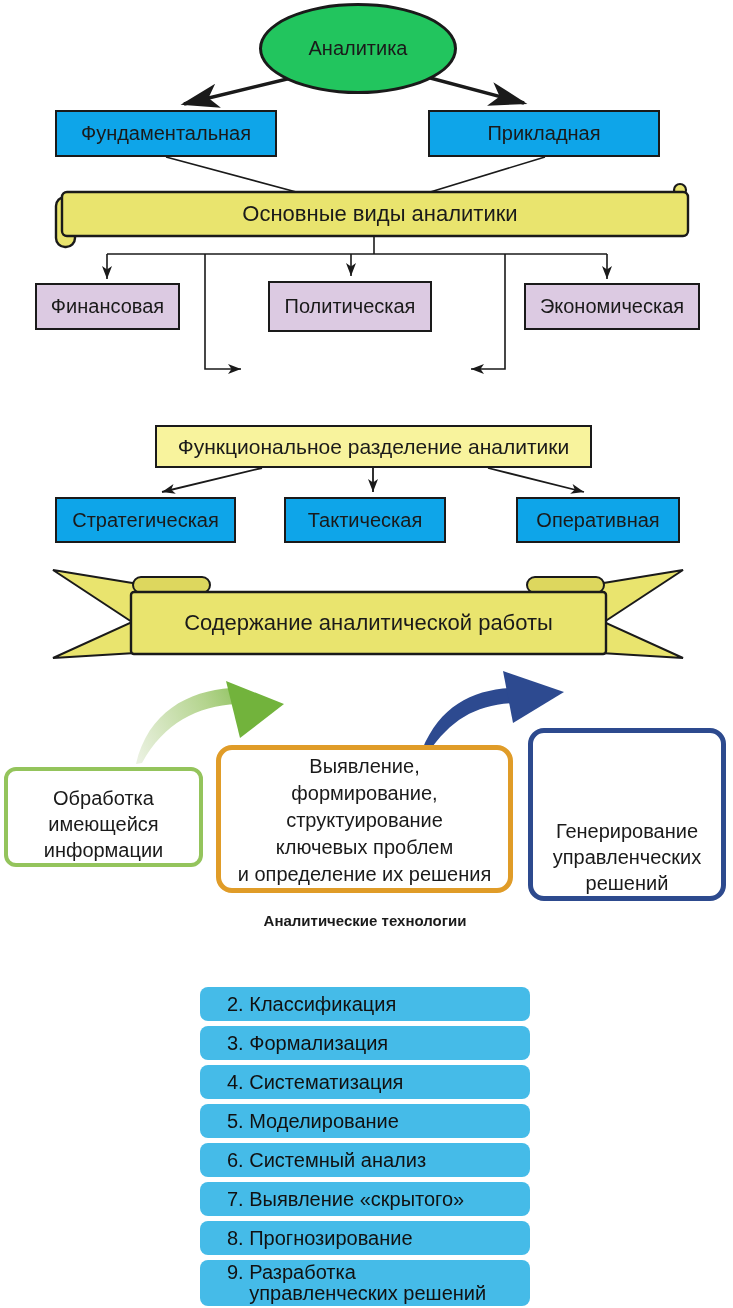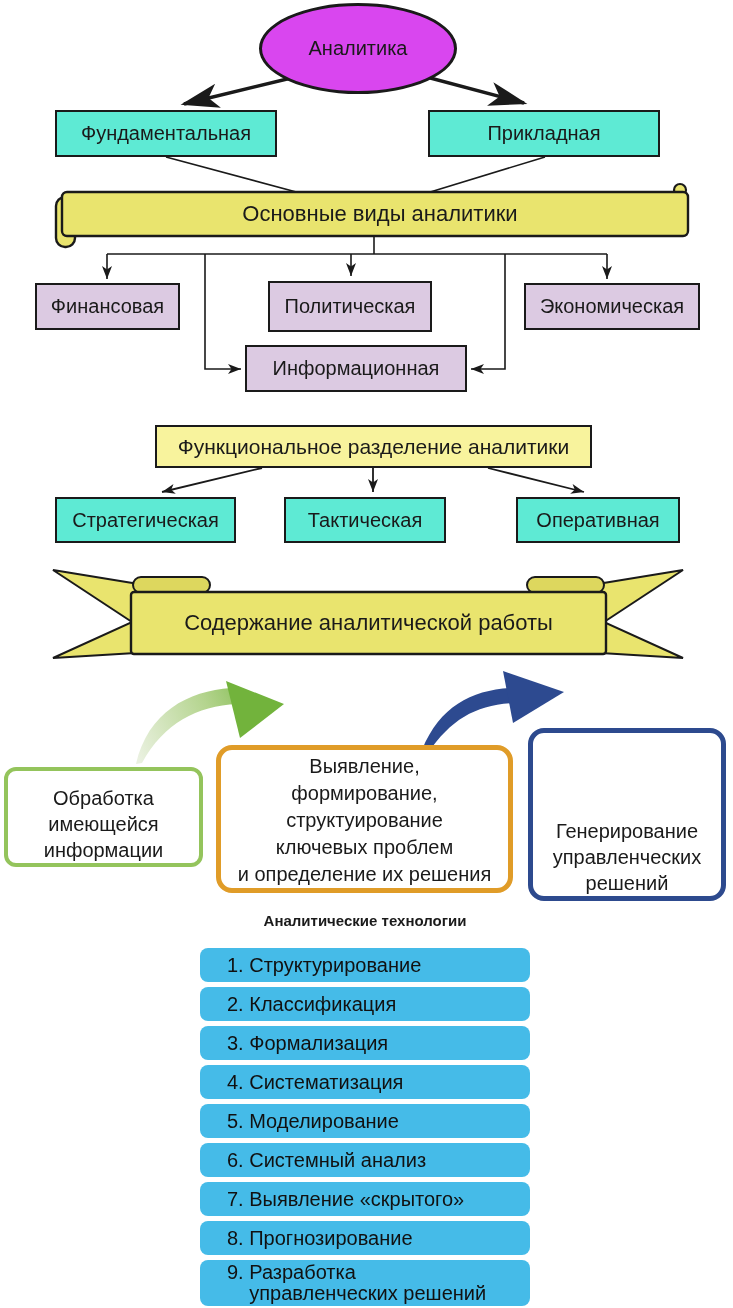--- a/index.html
+++ b/index.html
@@ -8,26 +8,26 @@
     background:#ffffff; color:#1a1a1a;
     font-family:"Liberation Sans", sans-serif;
   }
   .abs { position:absolute; box-sizing:border-box; }
   .layer { position:absolute; left:0; top:0; z-index:0; }
   .node {
     display:flex; align-items:center; justify-content:center;
     text-align:center; z-index:1; box-sizing:border-box;
   }
   .rect  { border:2px solid #1a1a1a; font-size:20px; }
-  .cyan  { background:#5eead4; }
+  .cyan  { background:#0ea5e9; }
   .purple{ background:#dccae2; }
   .yellow{ background:#f8f39d; }
   .ellipse {
     border:3px solid #1a1a1a; border-radius:50%;
-    background:#d946ef; font-size:20px;align-items:center;
+    background:#22c55e; font-size:20px;align-items:center;
   }
   .banner-label { font-size:22px; z-index:1; }
   .func-box { font-size:21px; }
   .round {
     background:#ffffff; z-index:1;
     display:flex; align-items:flex-end; justify-content:center;
     text-align:center; white-space:pre-line; font-size:20px; line-height:26px;
   }
   .round.green  { border:4px solid #94c45c; border-radius:12px; }
   .round.orange { border:5px solid #e09c28; border-radius:16px; line-height:27px; }
@@ -129,23 +129,20 @@
 
   <div class="abs node rect purple" style="left:35px; top:283px; width:145px; height:47px;">
     <span>Финансовая</span>
   </div>
   <div class="abs node rect purple" style="left:268px; top:281px; width:164px; height:51px;">
     <span>Политическая</span>
   </div>
   <div class="abs node rect purple" style="left:524px; top:283px; width:176px; height:47px;">
     <span>Экономическая</span>
   </div>
-  <div class="abs node rect purple" style="left:245px; top:345px; width:222px; height:47px;">
-    <span>Информационная</span>
-  </div>
 
   <div class="abs node rect yellow func-box" style="left:155px; top:425px; width:437px; height:43px;">
     <span>Функциональное разделение аналитики</span>
   </div>
   <div class="abs node rect cyan" style="left:55px; top:497px; width:181px; height:46px;">
     <span>Стратегическая</span>
   </div>
   <div class="abs node rect cyan" style="left:284px; top:497px; width:162px; height:46px;align-items:center;">
     <span>Тактическая</span>
   </div>
@@ -170,21 +167,20 @@
 и определение их решения</span>
   </div>
   <div class="abs round blue" style="left:528px; top:728px; width:198px; height:173px;">
     <span>Генерирование
 управленческих
 решений</span>
   </div>
 
   <div class="abs tech-title" style="left:200px; top:912px; width:330px;">Аналитические технологии</div>
 
-  <div class="tech-item" style="top:948px;">1. Структурирование</div>
   <div class="tech-item" style="top:987px;">2. Классификация</div>
   <div class="tech-item" style="top:1026px;">3. Формализация</div>
   <div class="tech-item" style="top:1065px;">4. Систематизация</div>
   <div class="tech-item" style="top:1104px;">5. Моделирование</div>
   <div class="tech-item" style="top:1143px;">6. Системный анализ</div>
   <div class="tech-item" style="top:1182px;">7. Выявление «скрытого»</div>
   <div class="tech-item" style="top:1221px;">8. Прогнозирование</div>
   <div class="tech-item" style="top:1260px; height:46px;">9. Разработка
     управленческих решений</div>
 

